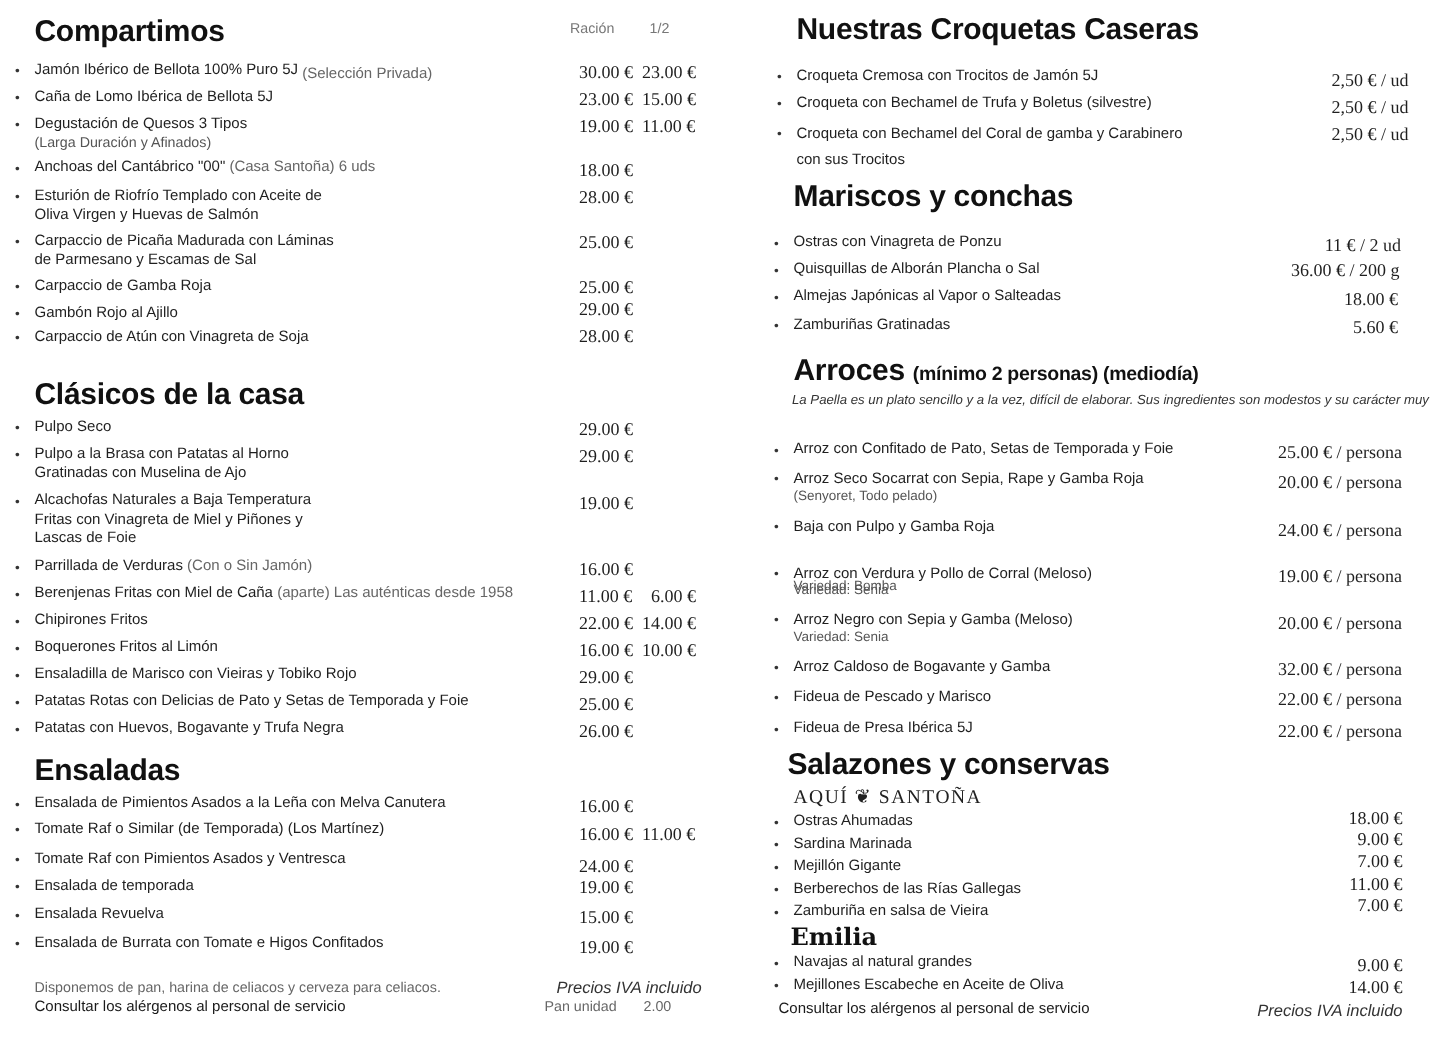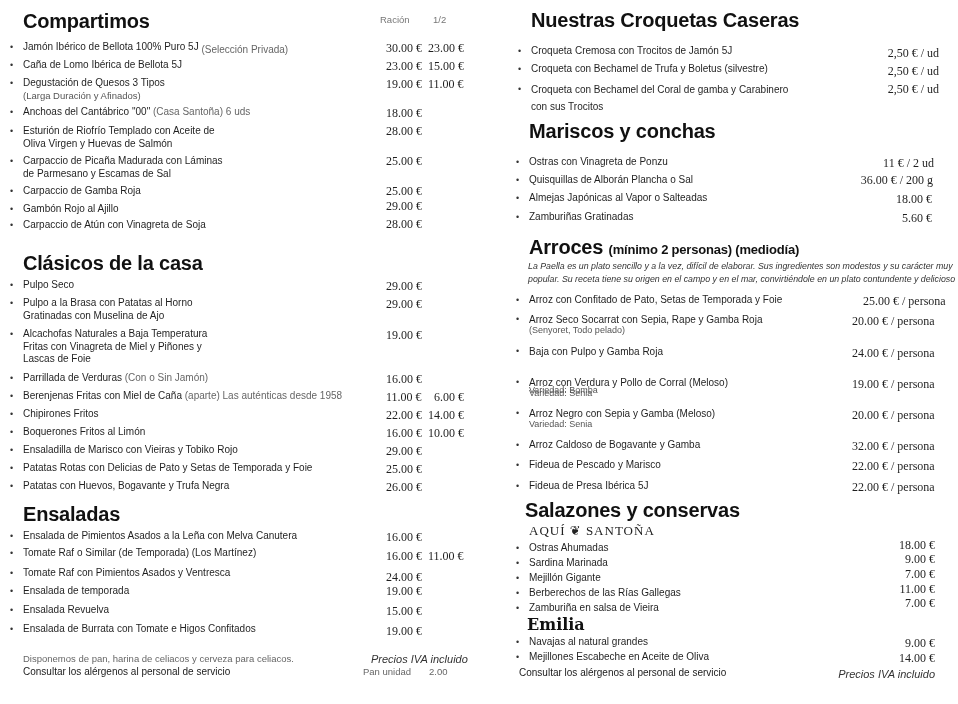--- a/index.html
+++ b/index.html
@@ -265,28 +265,27 @@
   <div class="price p-right" style="right:26px;top:211px;">5.60 €</div>
 </div>
 
 <div>
   <div class="abs h1" style="left:529px;top:236px;">
     <span>Arroces</span>
     <small>(mínimo 2 personas) (mediodía)</small>
   </div>
   <div class="abs intro" style="left:528px;top:260px;white-space:nowrap;">
     <div>La Paella es un plato sencillo y a la vez, difícil de elaborar. Sus ingredientes son modestos y su carácter muy</div>
-    <div>popular. Su receta tiene su origen en el campo y en el mar, convirtiéndole en un plato contundente y delicioso</div>
   </div>
 
   <div class="item" style="left:529px;top:294px;">
     <span class="bullet">•</span>
     <span>Arroz con Confitado de Pato, Setas de Temporada y Foie</span>
   </div>
-  <div class="price" style="left:852px;top:294px;margin-left:11px;">25.00 € / persona</div>
+  <div class="price" style="left:852px;top:294px;">25.00 € / persona</div>
 
   <div class="item" style="left:529px;top:314px;line-height:11px;">
     <span class="bullet">•</span>
     <div>Arroz Seco Socarrat con Sepia, Rape y Gamba Roja</div>
     <div class="sub" style="font-size:9px;">(Senyoret, Todo pelado)</div>
   </div>
   <div class="price" style="left:852px;top:314px;">20.00 € / persona</div>
 
   <div class="item" style="left:529px;top:346px;line-height:11px;">
     <span class="bullet">•</span>

